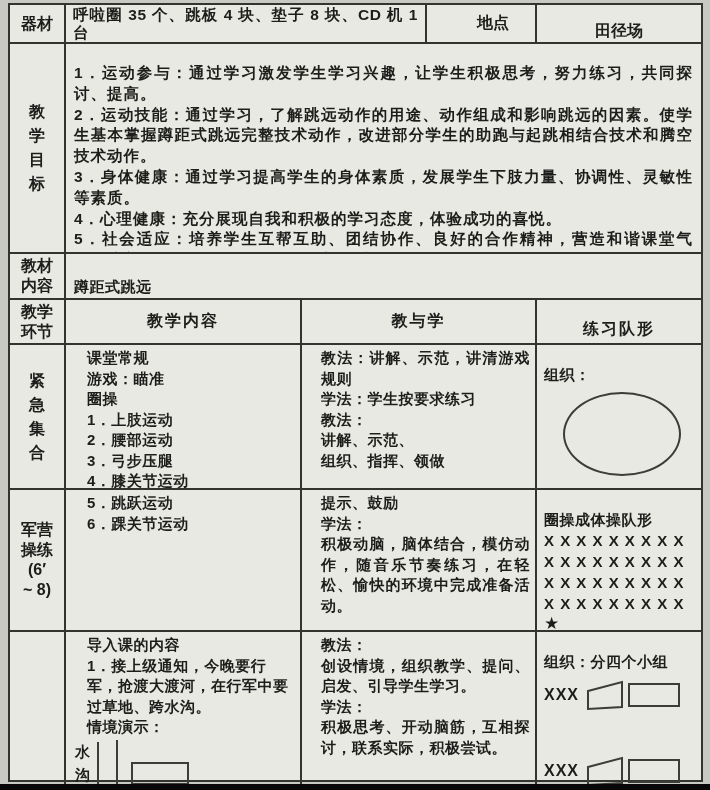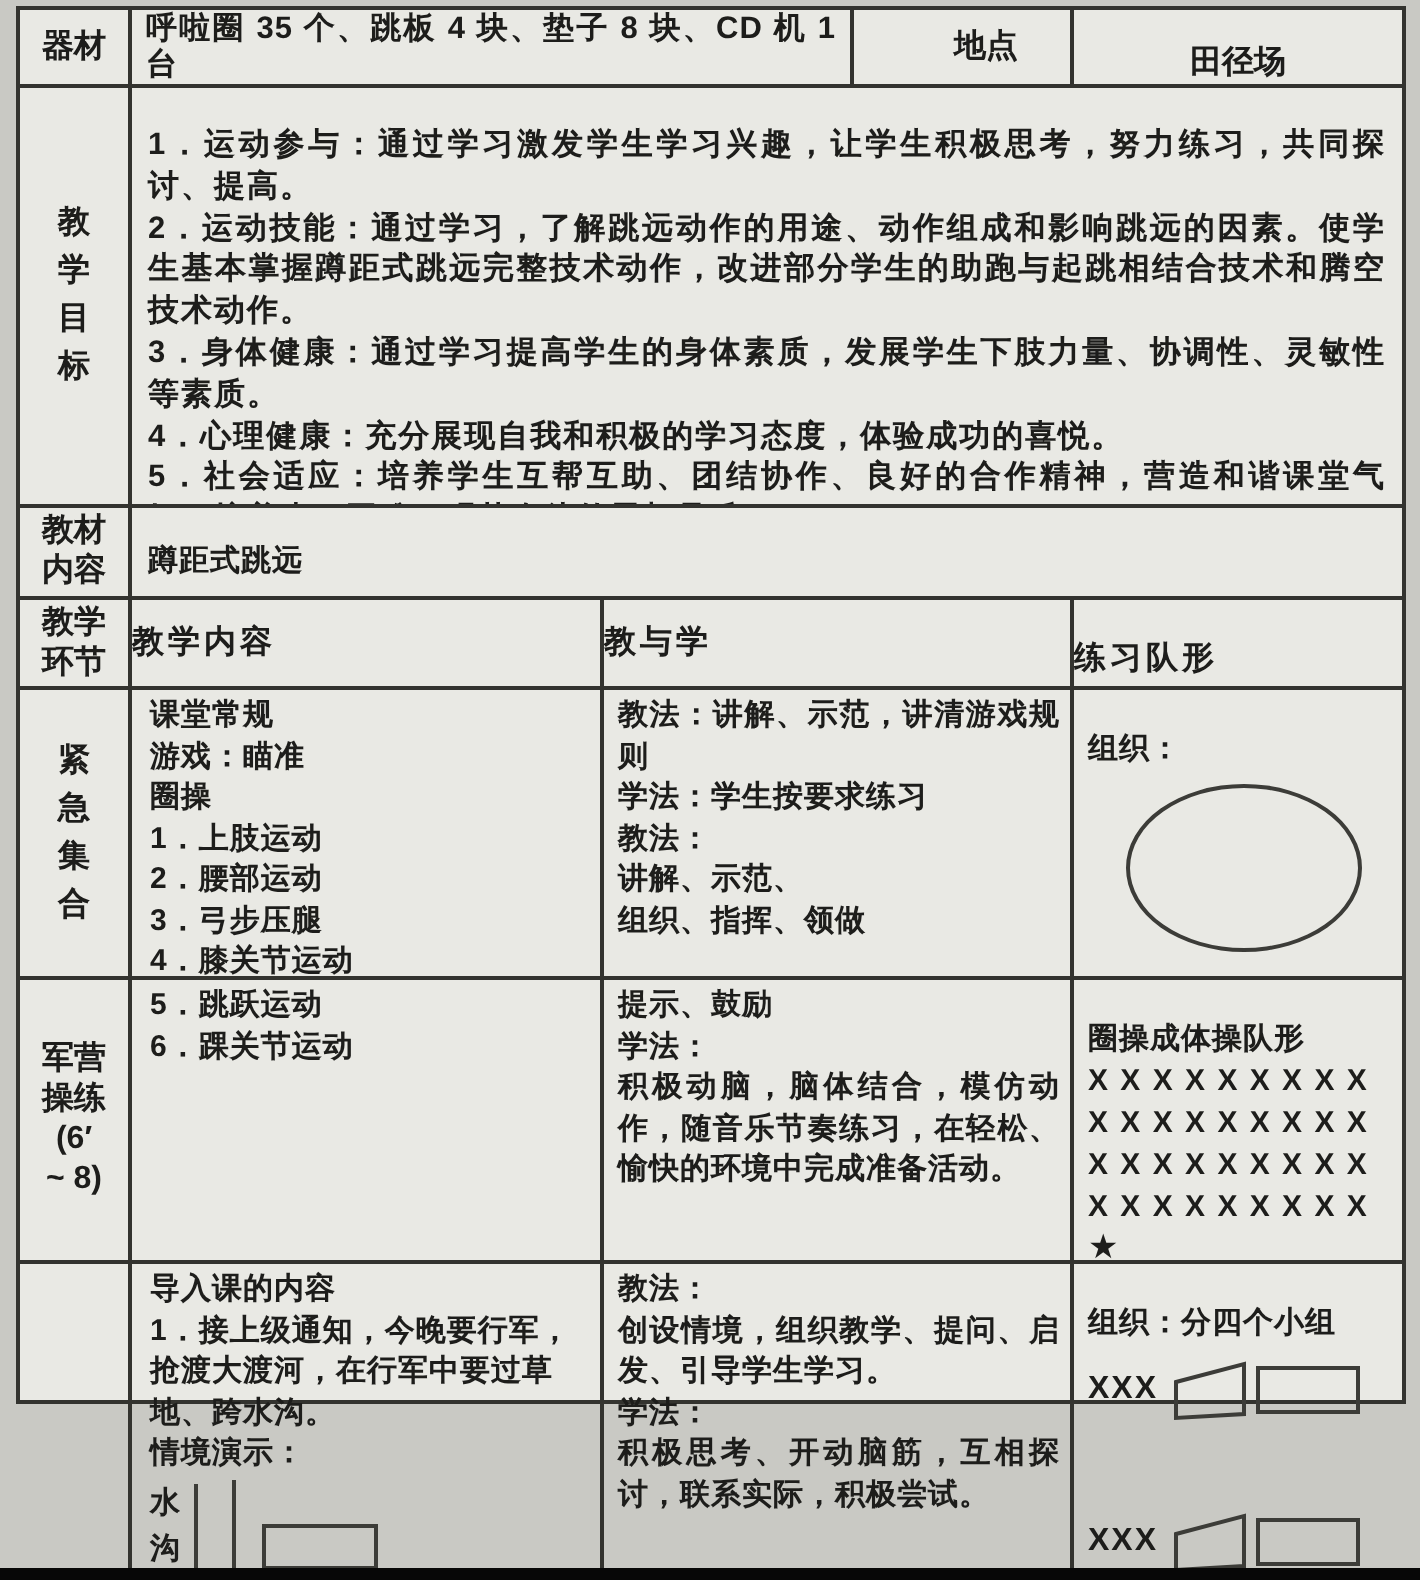--- a/index.html
+++ b/index.html
@@ -5,21 +5,21 @@
   * { margin:0; padding:0; box-sizing:border-box; }
   body {
     width:710px; height:790px;
     background:#c9c9c4;
     font-family:"Liberation Sans","DejaVu Sans",sans-serif;
     position:relative; overflow:hidden;
     color:#1d1d1b;
   }
   .sheet {
     position:absolute; left:8px; top:3px;
-    width:695px; height:699px;
+    width:695px; height:779px;
     background:#e9e9e4;
     border:2px solid #33332f;
     display:flex; flex-direction:column;
   }
   .row { display:flex; border-bottom:2px solid #33332f; }
   .row:last-child { border-bottom:none; flex:1; }
   .cell { border-right:2px solid #33332f; overflow:hidden; }
   .cell:last-child { border-right:none;margin-top:16px; }
   .label-cell {
     width:56px; flex:0 0 56px;
@@ -37,36 +37,36 @@
   .loc-label { width:110px; flex:0 0 110px; display:flex; align-items:center; justify-content:center; font-weight:700; font-size:16px;padding-left:24px; }
   .loc-val { flex:1; display:flex; align-items:center; justify-content:center; font-weight:700; font-size:16px; }
 
   
   .r-obj { height:210px; flex:0 0 210px; }
   .obj-body { flex:1; padding:3px 8px 0 8px; }
   .obj-body .txt { font-size:15.5px; line-height:20.8px; text-align:justify; letter-spacing:1px; }
 
   
   .r-mat { height:46px; flex:0 0 46px; }
-  .mat-val { flex:1; display:flex; align-items:flex-start; padding:0 8px; }
+  .mat-val { flex:1; display:flex; align-items:flex-end; padding:0 8px;font-family:Liberation Serif, serif; }
 
   
   .r-head { height:45px; flex:0 0 45px; }
-  .head-col { display:flex; align-items:center; justify-content:flex-start; font-weight:700; font-size:16px; letter-spacing:2px; }
+  .head-col { display:flex; align-items:center; justify-content:center; font-weight:700; font-size:16px; letter-spacing:2px; }
   .col-content { width:236px; flex:0 0 236px; }
   .col-teach { width:235px; flex:0 0 235px; }
   .col-form { flex:1; }
   .label-cell .lbl-line { line-height:20px; }
 
   
   .r-sec5 { height:145px; flex:0 0 145px; }
   .r-sec6 { height:142px; flex:0 0 142px; }
   .sec-content { width:236px; flex:0 0 236px; padding:3px 6px 0 9px; }
   .sec-teach { width:235px; flex:0 0 235px; padding:3px 5px 0 7px; }
-  .sec-teach .txt, .sec-content .txt { line-height:20.5px; }
+  .sec-teach .txt, .sec-content .txt { line-height:20.5px;margin-left:12px; }
   .sec-teach .wrap { text-align:justify; }
   .sec-form { flex:1; padding:3px 2px 0 7px; }
 
   .ellipse {
     width:118px; height:84px;
     border:2px solid #3c3c38; border-radius:50%;
     margin:7px auto 0 auto; background:transparent;
   }
   .xrow { font-weight:700; font-size:15px; line-height:21px; letter-spacing:1px; white-space:nowrap; }
   .star { font-size:17px; line-height:20px; }

